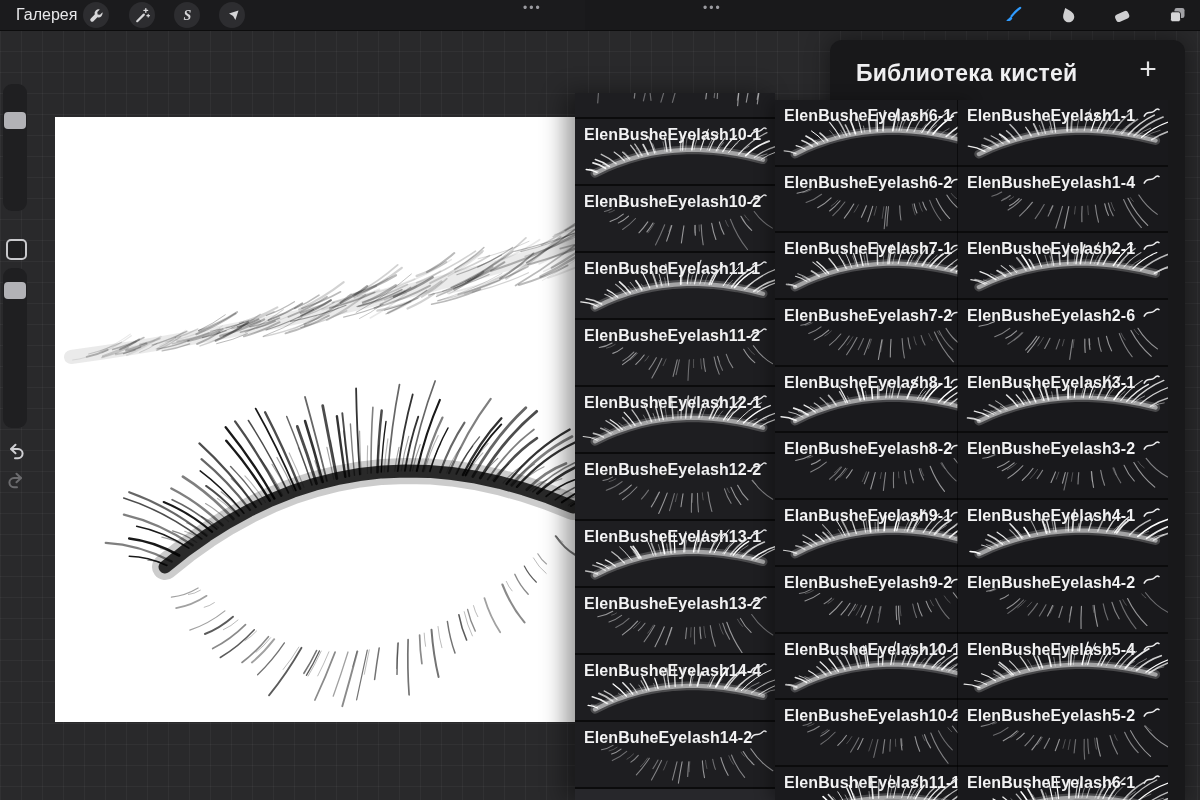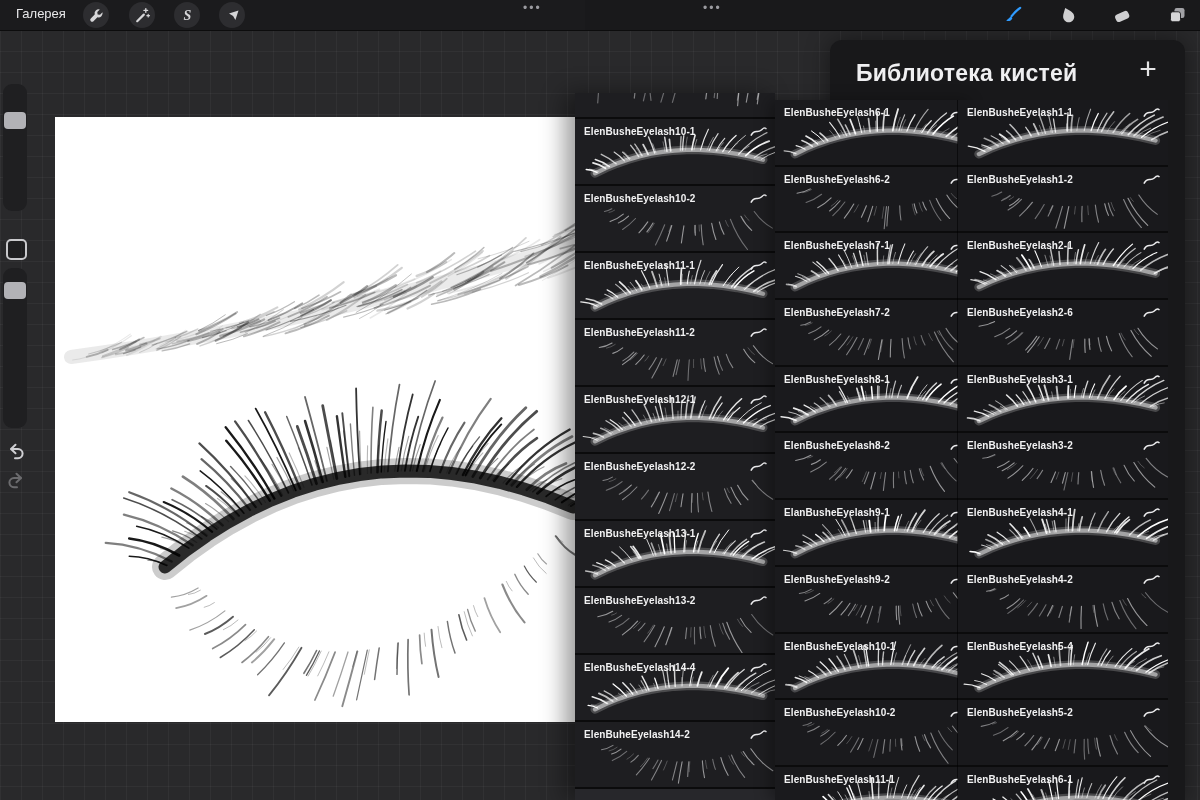--- a/index.html
+++ b/index.html
@@ -1,21 +1,21 @@
 <!DOCTYPE html>
 <html><head>
 <meta charset="utf-8">
 <style>
   html,body{margin:0;padding:0;}
   body{width:1200px;height:800px;overflow:hidden;background:#29292b;font-family:"Liberation Sans",sans-serif;position:relative;}
   
   .topbar{position:absolute;left:0;top:0;width:1200px;height:30px;
     background:linear-gradient(90deg,#1b1b1d 0,#1b1b1d 585px,#19191b 585px,#19191b 100%);
     border-bottom:1px solid #0c0c0d;z-index:50;}
-  .gallery{position:absolute;left:16px;top:6px;font-size:13px;color:#e8e8ea;}
+  .gallery{position:absolute;left:16px;top:6px;font-size:16px;color:#e8e8ea;}
   .tbtn{position:absolute;top:2px;width:26px;height:26px;border-radius:50%;background:#2d2d30;border:none;
     display:flex;align-items:center;justify-content:center;padding:0;cursor:pointer;}
   .rbtn{position:absolute;top:3px;width:24px;height:24px;background:transparent;border:none;
     display:flex;align-items:center;justify-content:center;padding:0;cursor:pointer;}
   .windots{position:absolute;top:0px;font-size:12px;letter-spacing:2px;color:#9b9ba0;cursor:pointer;line-height:16px;}
   
   .workspace{position:absolute;left:0;top:30px;width:1200px;height:770px;background-color:#29292b;
     background-image:linear-gradient(rgba(255,255,255,.038) 1px,transparent 1px),
                      linear-gradient(90deg,rgba(255,255,255,.038) 1px,transparent 1px);
     background-size:21px 21px;}
@@ -36,21 +36,21 @@
   .bcol{position:absolute;top:100px;height:700px;overflow:hidden;z-index:5;}
   .col-left{left:575px;top:93px;width:200px;height:707px;box-shadow:-10px 0 22px rgba(0,0,0,.4);}
   .col-mid{left:775px;width:200px;box-shadow:-6px 0 14px rgba(0,0,0,.3);}
   .col-right{left:957px;width:210px;border-left:1px solid rgba(0,0,0,.55);}
   .bcell{position:relative;width:100%;border-bottom:2px solid #0b0b0c;box-sizing:border-box;cursor:pointer;}
   .col-left .bcell{background:#1e1e21;height:67px;}
   .col-mid .bcell{background:#1a1a1d;height:66.7px;}
   .col-right .bcell{background:#19191c;height:66.7px;}
   .bcell.tips{height:26px;}
   .bcell.sliver{background:#27272b;}
-  .bname{position:absolute;left:9px;top:7px;font-size:10px;font-weight:700;color:#f2f2f3;letter-spacing:.1px;white-space:nowrap;z-index:2;text-align:right;}
+  .bname{position:absolute;left:9px;top:7px;font-size:16px;font-weight:700;color:#f2f2f3;letter-spacing:.1px;white-space:nowrap;z-index:2;text-align:right;}
   .squig{position:absolute;right:8px;top:8px;z-index:2;line-height:0;}
   .thumb{position:absolute;left:0;top:0;width:100%;height:100%;}
 </style>
 </head>
 <body>
 
 <div class="workspace"></div>
 
 <div class="canvas">
   <div id="art" style="width:100%;height:100%;line-height:0;"><svg width="520" height="605" viewBox="0 0 520 605">
@@ -1336,21 +1336,21 @@
         <path d="M172.2 29.0 Q179.4 41.3 189.9 49.0" stroke="#e8e8ea" stroke-width="1.1" opacity="0.5" fill="none" stroke-linecap="round"></path>
         <path d="M49.4 29.4 Q46.2 32.1 42.6 33.5" stroke="#e8e8ea" stroke-width="0.9" opacity="0.3" fill="none" stroke-linecap="round"></path>
         <path d="M53.0 30.9 Q51.0 32.8 48.8 33.8" stroke="#e8e8ea" stroke-width="0.9" opacity="0.3" fill="none" stroke-linecap="round"></path>
         <path d="M71.2 36.6 Q68.8 40.2 66.0 42.9" stroke="#e8e8ea" stroke-width="0.9" opacity="0.3" fill="none" stroke-linecap="round"></path>
         <path d="M89.9 40.0 Q88.7 42.9 87.5 45.4" stroke="#e8e8ea" stroke-width="0.9" opacity="0.3" fill="none" stroke-linecap="round"></path>
         <path d="M111.8 41.0 Q111.3 45.0 111.0 48.7" stroke="#e8e8ea" stroke-width="0.9" opacity="0.3" fill="none" stroke-linecap="round"></path>
         <path d="M123.6 40.3 Q123.7 45.1 124.2 49.4" stroke="#e8e8ea" stroke-width="0.9" opacity="0.3" fill="none" stroke-linecap="round"></path>
         <path d="M145.8 36.7 Q147.0 41.4 149.1 45.3" stroke="#e8e8ea" stroke-width="0.9" opacity="0.3" fill="none" stroke-linecap="round"></path>
         <path d="M164.2 31.7 Q165.3 34.0 167.0 35.6" stroke="#e8e8ea" stroke-width="0.9" opacity="0.3" fill="none" stroke-linecap="round"></path>
       </svg>
-      <span class="bname">ElenBusheEyelash1-2</span>
+      <span class="bname">ElenBusheEyelash1-4</span>
       <span class="squig"><svg width="17" height="10" viewBox="0 0 17 10">
           <path d="M1.2 8.2 C4.5 1.5 7.5 6.5 11 3.2 S15.5 1.2 16 1.6" stroke="#ececee" stroke-width="1.5" fill="none" stroke-linecap="round"></path>
         </svg></span>
     </div>
     <div class="bcell">
       <svg class="thumb" viewBox="0 0 200 67" preserveAspectRatio="none">
         <path d="M20.0 56.0 L30.8 50.6 L41.8 45.9 L53.0 41.9 L64.3 38.5 L75.9 35.8 L87.6 33.8 L99.5 32.5 L111.6 31.8 L123.9 31.8 L136.3 32.5 L149.0 33.9 L161.8 35.9 L174.8 38.6 L188.0 42.0" stroke="#fff" stroke-width="4.4" opacity="0.5" fill="none" stroke-linecap="round"></path>
         <path d="M20.0 56.0 L30.8 50.6 L41.8 45.9 L53.0 41.9 L64.3 38.5 L75.9 35.8 L87.6 33.8 L99.5 32.5 L111.6 31.8 L123.9 31.8 L136.3 32.5 L149.0 33.9 L161.8 35.9 L174.8 38.6 L188.0 42.0" stroke="#fff" stroke-width="9.0" opacity="0.2" fill="none" stroke-linecap="round"></path>
         <path d="M25.8 53.0 Q19.2 49.2 12.3 48.4" stroke="#fff" stroke-width="1.3" opacity="0.8" fill="none" stroke-linecap="round"></path>
         <path d="M27.5 52.2 Q21.9 48.9 16.1 48.0" stroke="#fff" stroke-width="1.3" opacity="0.6" fill="none" stroke-linecap="round"></path>

